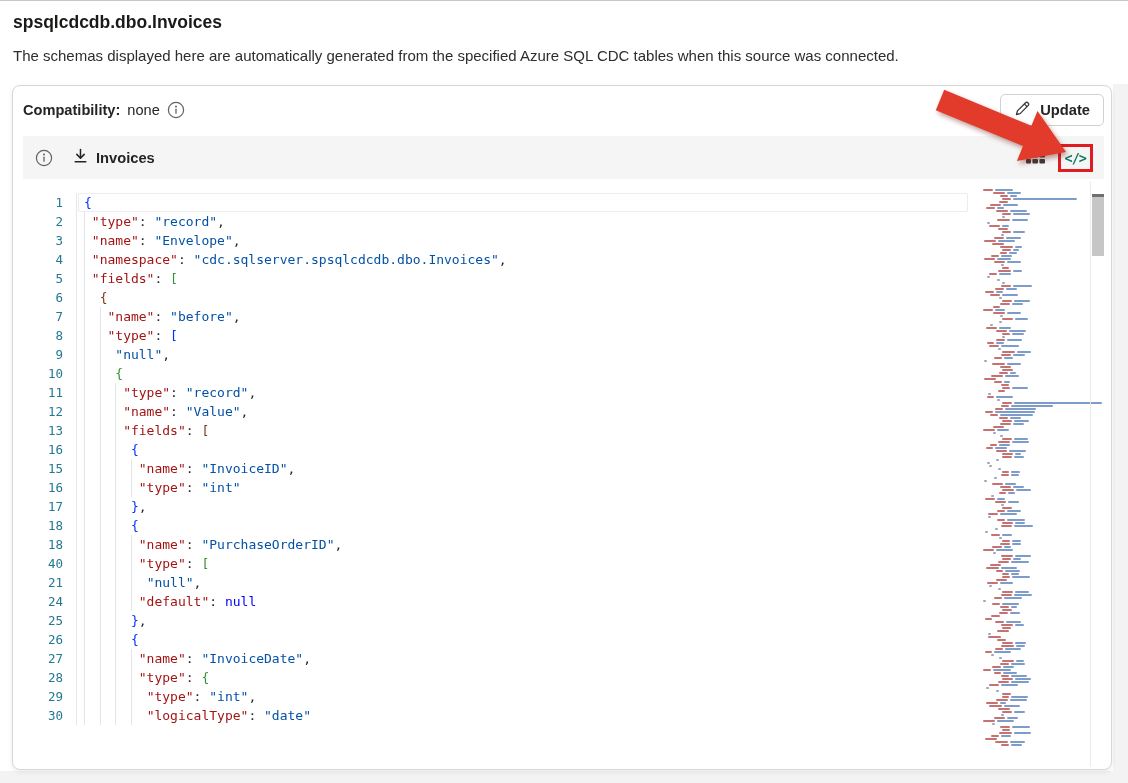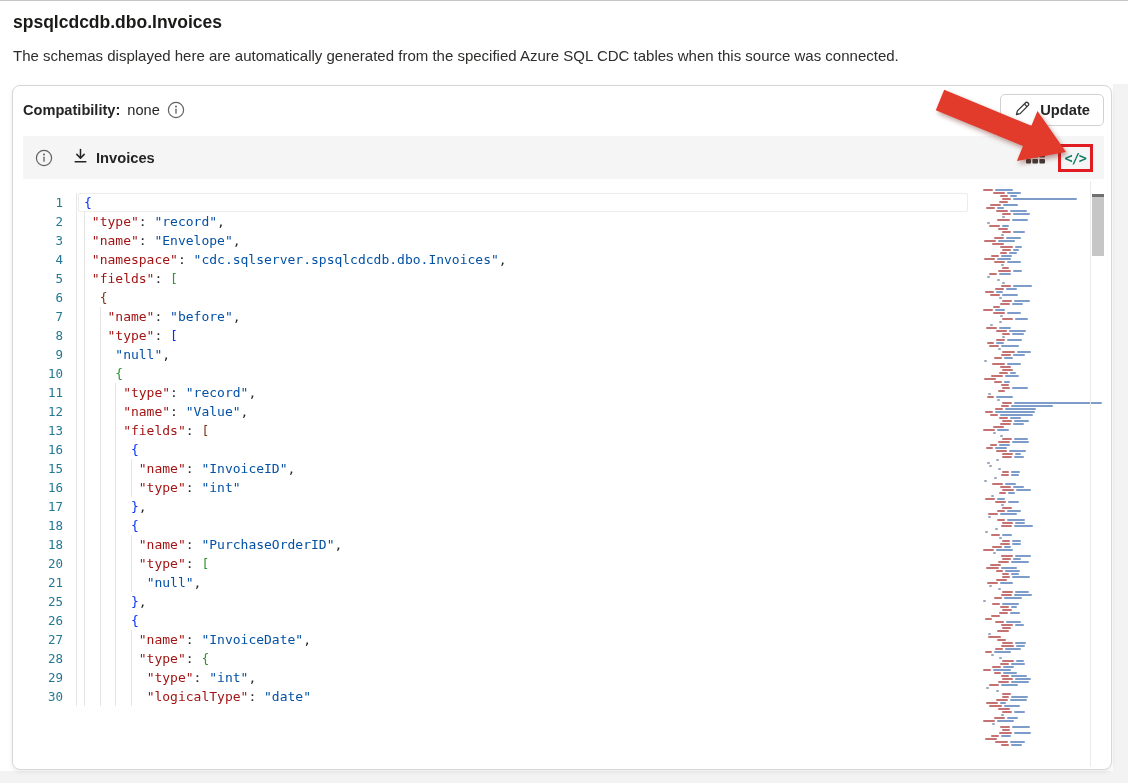--- a/index.html
+++ b/index.html
@@ -237,28 +237,33 @@
           <span class="ln">18</span>
           <span class="sp"></span>
           <span class="ct"><span class="ig" style="left: calc(0ch + 7px);"></span><span class="ig" style="left: calc(2ch + 7px);"></span><span class="ig" style="left: calc(4ch + 7px);"></span><span>      </span><span style="color: rgb(4, 49, 250);">{</span></span>
         </div>
         <div class="cl">
           <span class="ln">18</span>
           <span class="sp"></span>
           <span class="ct"><span class="ig" style="left: calc(0ch + 7px);"></span><span class="ig" style="left: calc(2ch + 7px);"></span><span class="ig" style="left: calc(4ch + 7px);"></span><span class="ig" style="left: calc(6ch + 7px);"></span><span>       </span><span class="tk-k">"name"</span><span class="tk-p">:</span><span> </span><span class="tk-s">"PurchaseOrderID"</span><span class="tk-p">,</span></span>
         </div>
         <div class="cl">
-          <span class="ln">20</span>
+          <span class="ln">40</span>
           <span class="sp"></span>
           <span class="ct"><span class="ig" style="left: calc(0ch + 7px);"></span><span class="ig" style="left: calc(2ch + 7px);"></span><span class="ig" style="left: calc(4ch + 7px);"></span><span class="ig" style="left: calc(6ch + 7px);"></span><span>       </span><span class="tk-k">"type"</span><span class="tk-p">:</span><span> </span><span style="color: rgb(49, 147, 49);">[</span></span>
         </div>
         <div class="cl">
           <span class="ln">21</span>
           <span class="sp"></span>
           <span class="ct"><span class="ig" style="left: calc(0ch + 7px);"></span><span class="ig" style="left: calc(2ch + 7px);"></span><span class="ig" style="left: calc(4ch + 7px);"></span><span class="ig" style="left: calc(6ch + 7px);"></span><span>        </span><span class="tk-s">"null"</span><span class="tk-p">,</span></span>
+        </div>
+        <div class="cl">
+          <span class="ln">24</span>
+          <span class="sp"></span>
+          <span class="ct"><span class="ig" style="left: calc(0ch + 7px);"></span><span class="ig" style="left: calc(2ch + 7px);"></span><span class="ig" style="left: calc(4ch + 7px);"></span><span class="ig" style="left: calc(6ch + 7px);"></span><span>       </span><span class="tk-k">"default"</span><span class="tk-p">:</span><span> </span><span class="tk-w">null</span></span>
         </div>
         <div class="cl">
           <span class="ln">25</span>
           <span class="sp"></span>
           <span class="ct"><span class="ig" style="left: calc(0ch + 7px);"></span><span class="ig" style="left: calc(2ch + 7px);"></span><span class="ig" style="left: calc(4ch + 7px);"></span><span>      </span><span style="color: rgb(4, 49, 250);">}</span><span class="tk-p">,</span></span>
         </div>
         <div class="cl">
           <span class="ln">26</span>
           <span class="sp"></span>
           <span class="ct"><span class="ig" style="left: calc(0ch + 7px);"></span><span class="ig" style="left: calc(2ch + 7px);"></span><span class="ig" style="left: calc(4ch + 7px);"></span><span>      </span><span style="color: rgb(4, 49, 250);">{</span></span>

